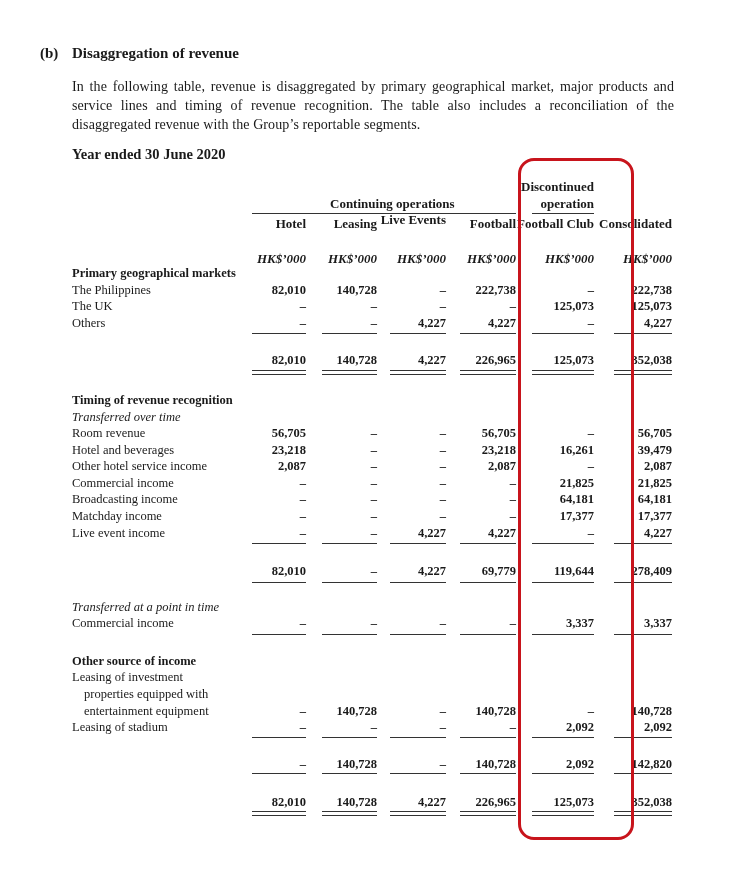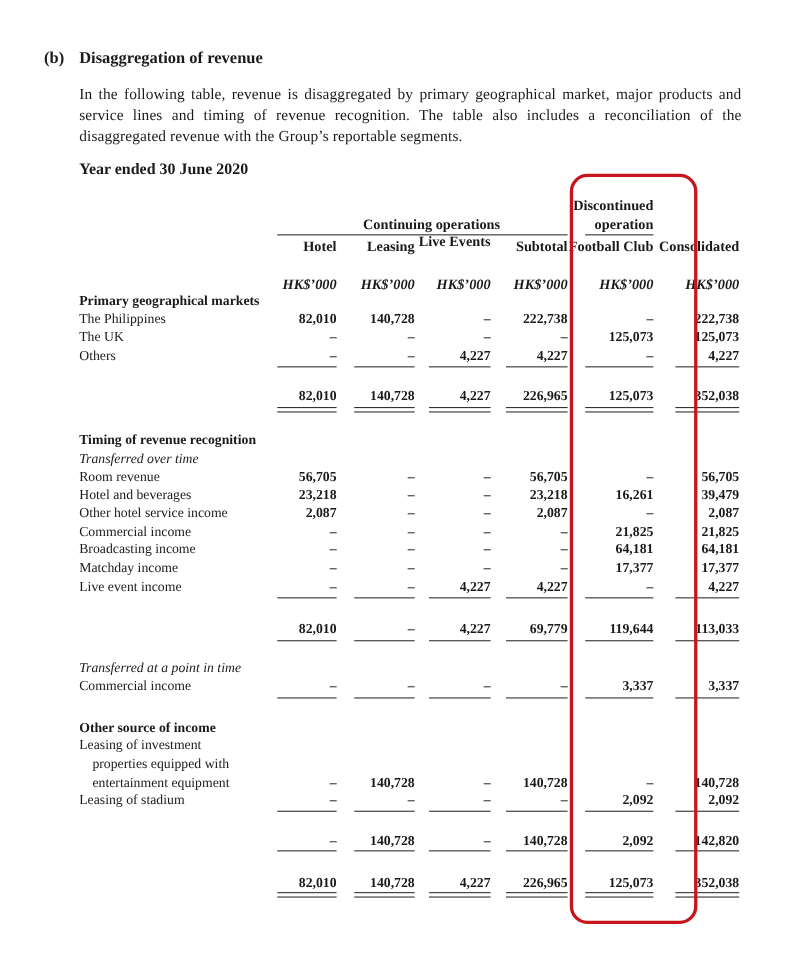--- a/index.html
+++ b/index.html
@@ -35,21 +35,21 @@
 <div class="abs hdr" style="right:136px;top:196px;">operation</div>
 <div class="line" style="left:532px;top:213px;width:62px;"></div>
 
 <div id="cols">
     <div class="abs hdr" style="right:424px;top:216px;">Hotel</div>
     <div class="abs hdr it" style="right:424px;top:233px;">HK$’000</div>
     <div class="abs hdr" style="right:353px;top:216px;">Leasing</div>
     <div class="abs hdr it" style="right:353px;top:233px;">HK$’000</div>
     <div class="abs hdr" style="right:284px;top:212px;">Live Events</div>
     <div class="abs hdr it" style="right:284px;top:233px;">HK$’000</div>
-    <div class="abs hdr" style="right:214px;top:216px;">Subtotal</div>
+    <div class="abs hdr" style="right:214px;top:216px;">Football</div>
     <div class="abs hdr it" style="right:214px;top:233px;">HK$’000</div>
     <div class="abs hdr" style="right:136px;top:216px;">Football Club</div>
     <div class="abs hdr it" style="right:136px;top:233px;">HK$’000</div>
     <div class="abs hdr" style="right:58px;top:216px;">Consolidated</div>
     <div class="abs hdr it" style="right:58px;top:233px;">HK$’000</div>
     <div class="abs lab sec" style="top:266px;">Primary geographical markets</div>
     <div class="abs lab" style="top:283px;">The Philippines</div>
     <div class="abs cell" style="right:424px;top:283px;">82,010</div>
     <div class="abs cell" style="right:353px;top:283px;">140,728</div>
     <div class="abs cell" style="right:284px;top:283px;">–</div>
@@ -143,21 +143,21 @@
     <div class="line" style="left:322px;top:543px;width:55px;"></div>
     <div class="line" style="left:390px;top:543px;width:56px;"></div>
     <div class="line" style="left:460px;top:543px;width:56px;"></div>
     <div class="line" style="left:532px;top:543px;width:62px;"></div>
     <div class="line" style="left:614px;top:543px;width:58px;"></div>
     <div class="abs cell" style="right:424px;top:564px;">82,010</div>
     <div class="abs cell" style="right:353px;top:564px;">–</div>
     <div class="abs cell" style="right:284px;top:564px;">4,227</div>
     <div class="abs cell" style="right:214px;top:564px;">69,779</div>
     <div class="abs cell" style="right:136px;top:564px;">119,644</div>
-    <div class="abs cell" style="right:58px;top:564px;">113,033</div>
+    <div class="abs cell" style="right:58px;top:564px;">278,409</div>
     <div class="line" style="left:252px;top:582px;width:54px;"></div>
     <div class="line" style="left:322px;top:582px;width:55px;"></div>
     <div class="line" style="left:390px;top:582px;width:56px;"></div>
     <div class="line" style="left:460px;top:582px;width:56px;"></div>
     <div class="line" style="left:532px;top:582px;width:62px;"></div>
     <div class="line" style="left:614px;top:582px;width:58px;"></div>
     <div class="abs lab sub" style="top:600px;">Transferred at a point in time</div>
     <div class="abs lab" style="top:616px;">Commercial income</div>
     <div class="abs cell" style="right:424px;top:616px;">–</div>
     <div class="abs cell" style="right:353px;top:616px;">–</div>

